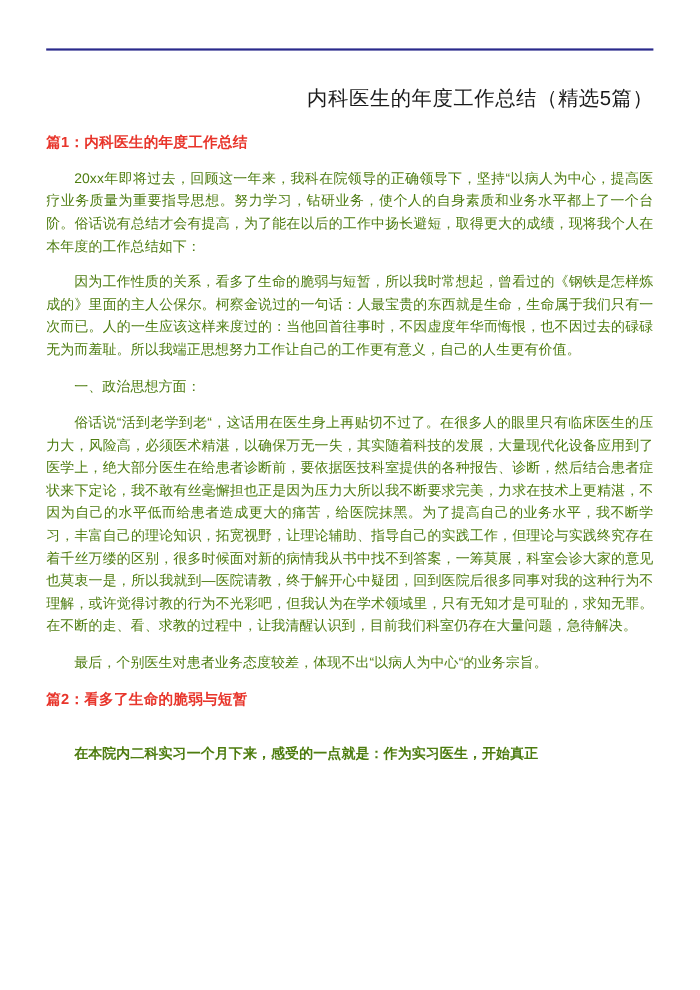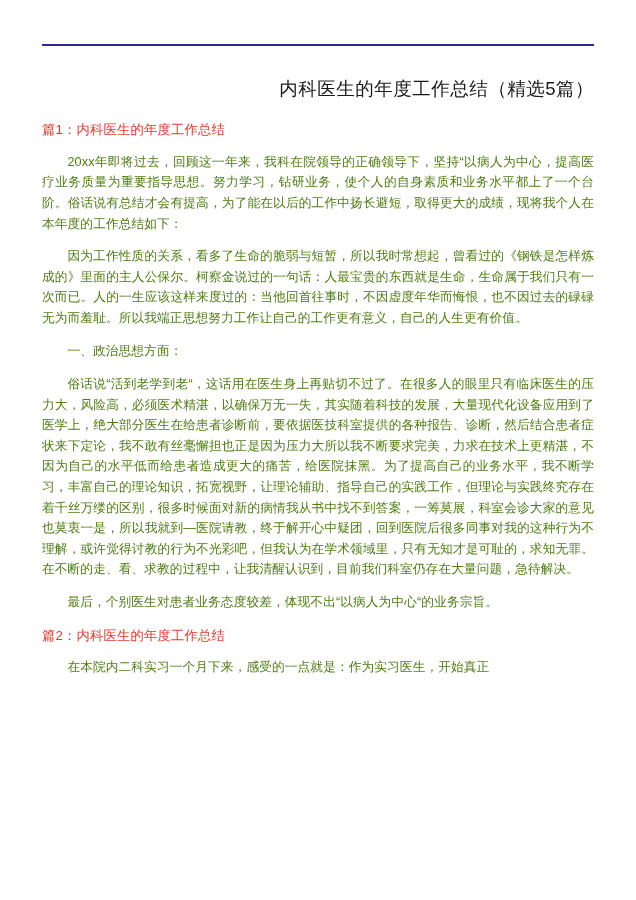--- a/index.html
+++ b/index.html
@@ -31,41 +31,41 @@
     text-align: right;
     font-size: 18.5px;
     font-weight: 400;
     color: #1a1a1a;
     letter-spacing: 0.5px;
     margin: 30px 0 0 0;
     line-height: 1.4;
   }
   .section-heading {
     color: #e8352b;
-    font-weight: normal;
+    font-weight: bold;
     font-size: 13.3px;
     letter-spacing: 0.2px;
     line-height: 1.5;
   }
   .heading-1 { margin: 18px 0 0 0; }
   .heading-2 { margin: 14px 0 0 0; }
   .para {
     font-size: 12.7px;
     line-height: 1.62;
     color: #4d7c0f;
     text-align: justify;
     margin: 12px 0 0 0;
     letter-spacing: 0.1px;
   }
   .para.indent { text-indent: 2em; }
   .para.sub-heading {
     text-indent: 2em;
     margin-top: 13px;
   }
-  .tight { margin-top: 11px; }
+  .tight { margin-top: 29px; font-weight: bold; }
 </style>
 </head>
 <body>
 
 <div class="page">
 
   <div class="rule rule-top"></div>
 
   <h1 class="doc-title">内科医生的年度工作总结（精选5篇）</h1>
 
@@ -76,17 +76,17 @@
   <p class="para indent">因为工作性质的关系，看多了生命的脆弱与短暂，所以我时常想起，曾看过的《钢铁是怎样炼成的》里面的主人公保尔。柯察金说过的一句话：人最宝贵的东西就是生命，生命属于我们只有一次而已。人的一生应该这样来度过的：当他回首往事时，不因虚度年华而悔恨，也不因过去的碌碌无为而羞耻。所以我端正思想努力工作让自己的工作更有意义，自己的人生更有价值。</p>
 
   <p class="para sub-heading">一、政治思想方面：</p>
 
 
   <p class="para indent">俗话说“活到老学到老“，这话用在医生身上再贴切不过了。在很多人的眼里只有临床医生的压力大，风险高，必须医术精湛，以确保万无一失，其实随着科技的发展，大量现代化设备应用到了医学上，绝大部分医生在给患者诊断前，要依据医技科室提供的各种报告、诊断，然后结合患者症状来下定论，我不敢有丝毫懈担也正是因为压力大所以我不断要求完美，力求在技术上更精湛，不因为自己的水平低而给患者造成更大的痛苦，给医院抹黑。为了提高自己的业务水平，我不断学习，丰富自己的理论知识，拓宽视野，让理论辅助、指导自己的实践工作，但理论与实践终究存在着千丝万缕的区别，很多时候面对新的病情我从书中找不到答案，一筹莫展，科室会诊大家的意见也莫衷一是，所以我就到—医院请教，终于解开心中疑团，回到医院后很多同事对我的这种行为不理解，或许觉得讨教的行为不光彩吧，但我认为在学术领域里，只有无知才是可耻的，求知无罪。在不断的走、看、求教的过程中，让我清醒认识到，目前我们科室仍存在大量问题，急待解决。</p>
 
   <p class="para indent">最后，个别医生对患者业务态度较差，体现不出“以病人为中心“的业务宗旨。</p>
 
 
-  <h2 class="section-heading heading-2">篇2：内科医生的年度工作总结</h2>
+  <h2 class="section-heading heading-2">篇2：看多了生命的脆弱与短暂</h2>
 
   <p class="para indent tight">在本院内二科实习一个月下来，感受的一点就是：作为实习医生，开始真正</p>
 
 </div>
 
 </body></html>

